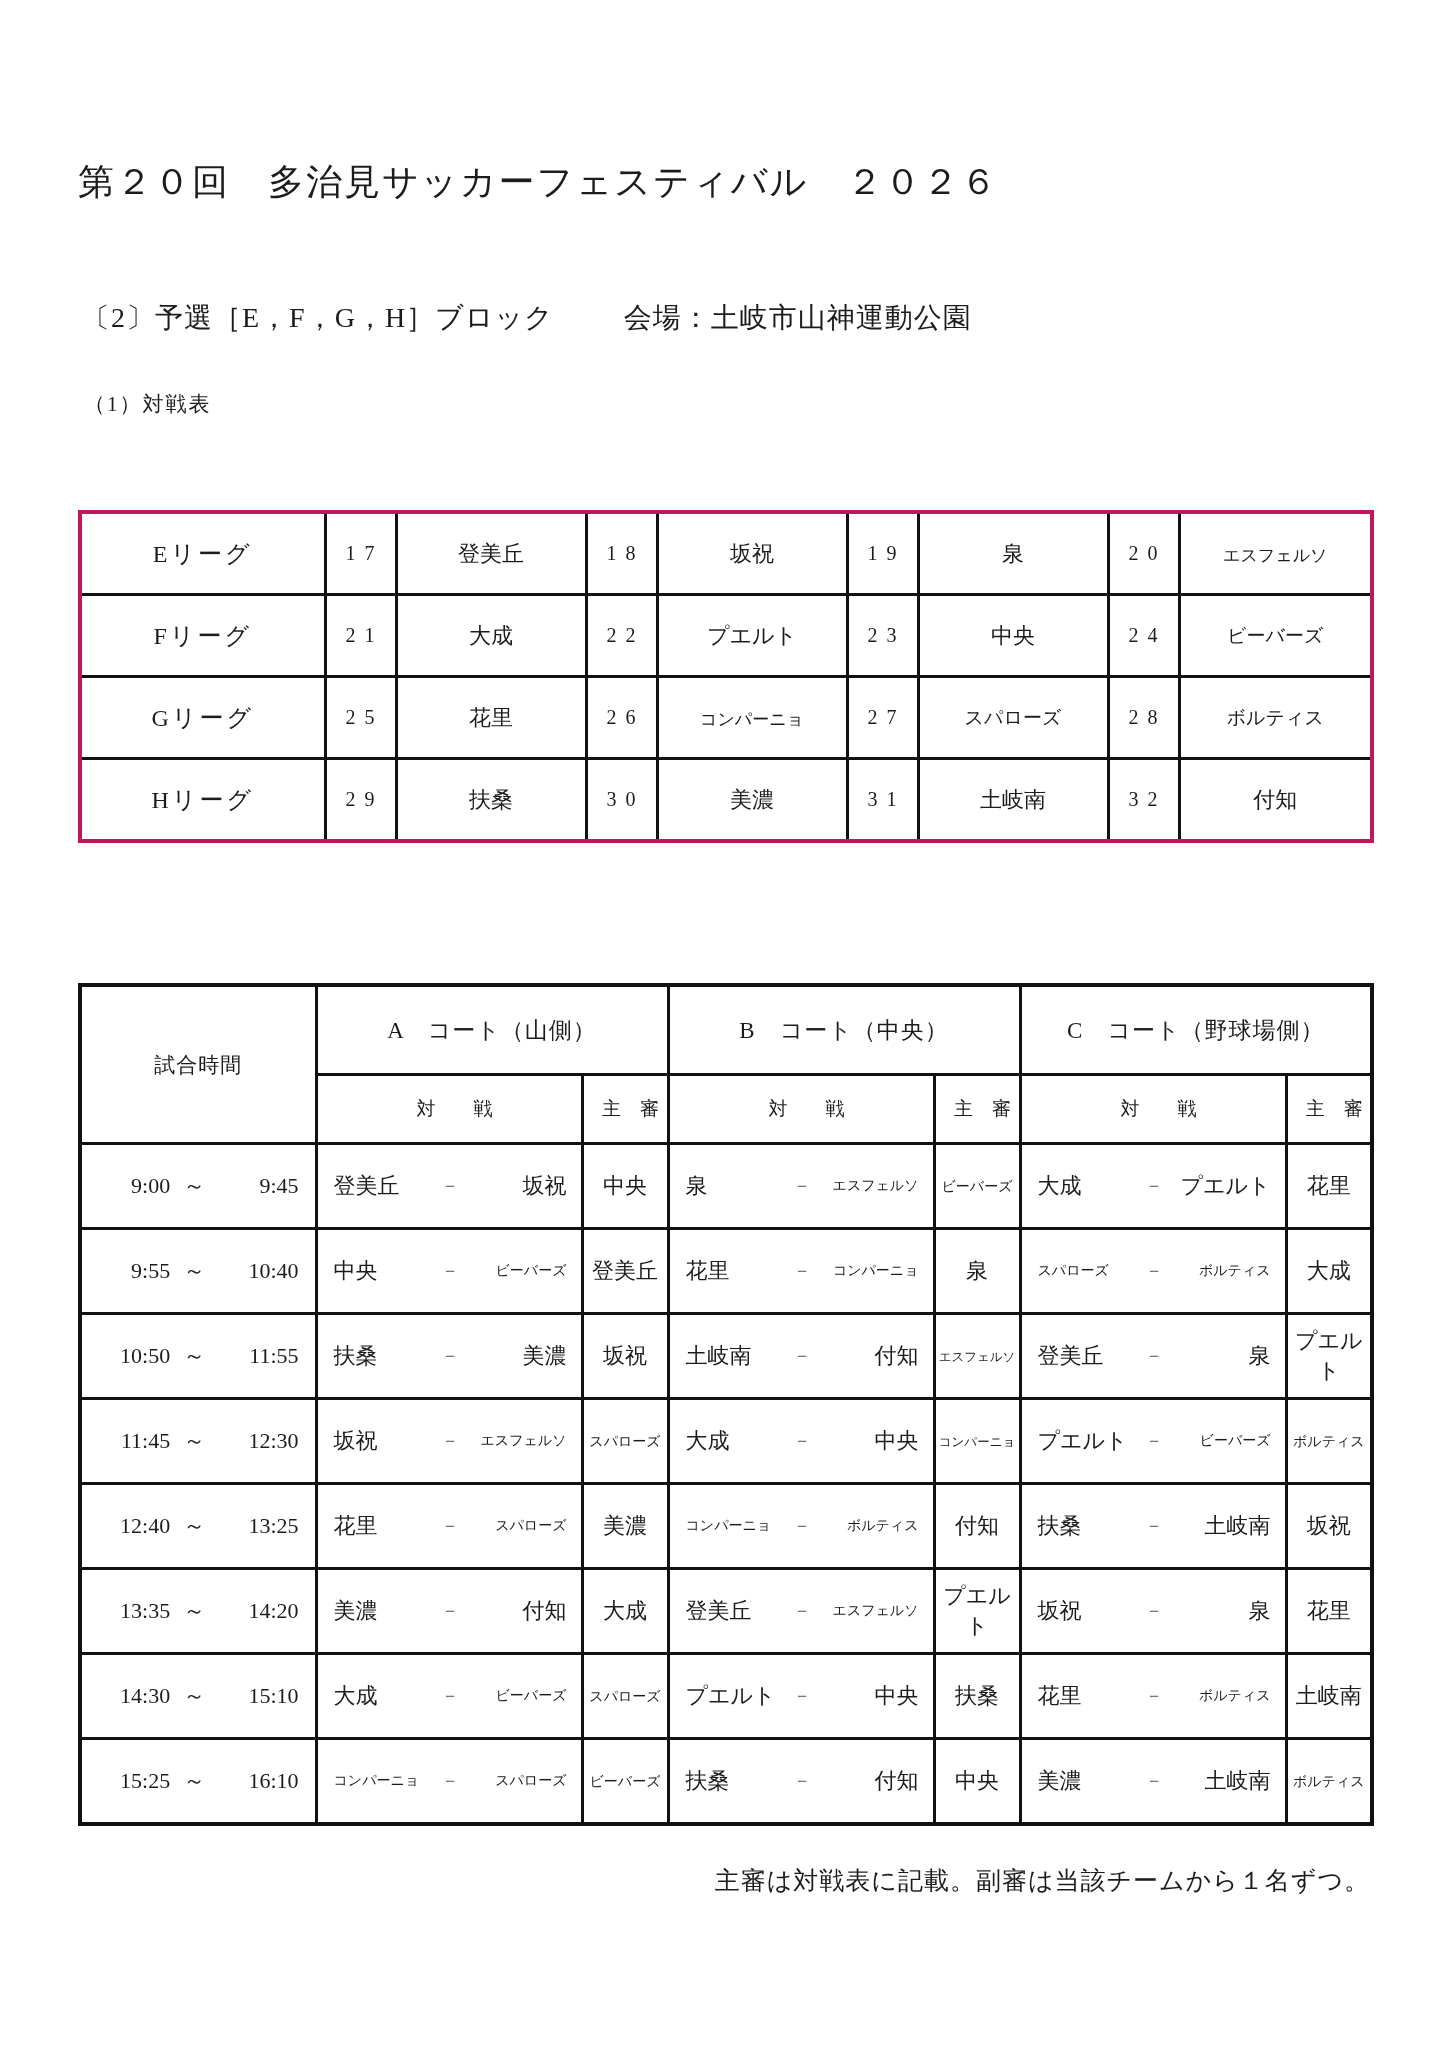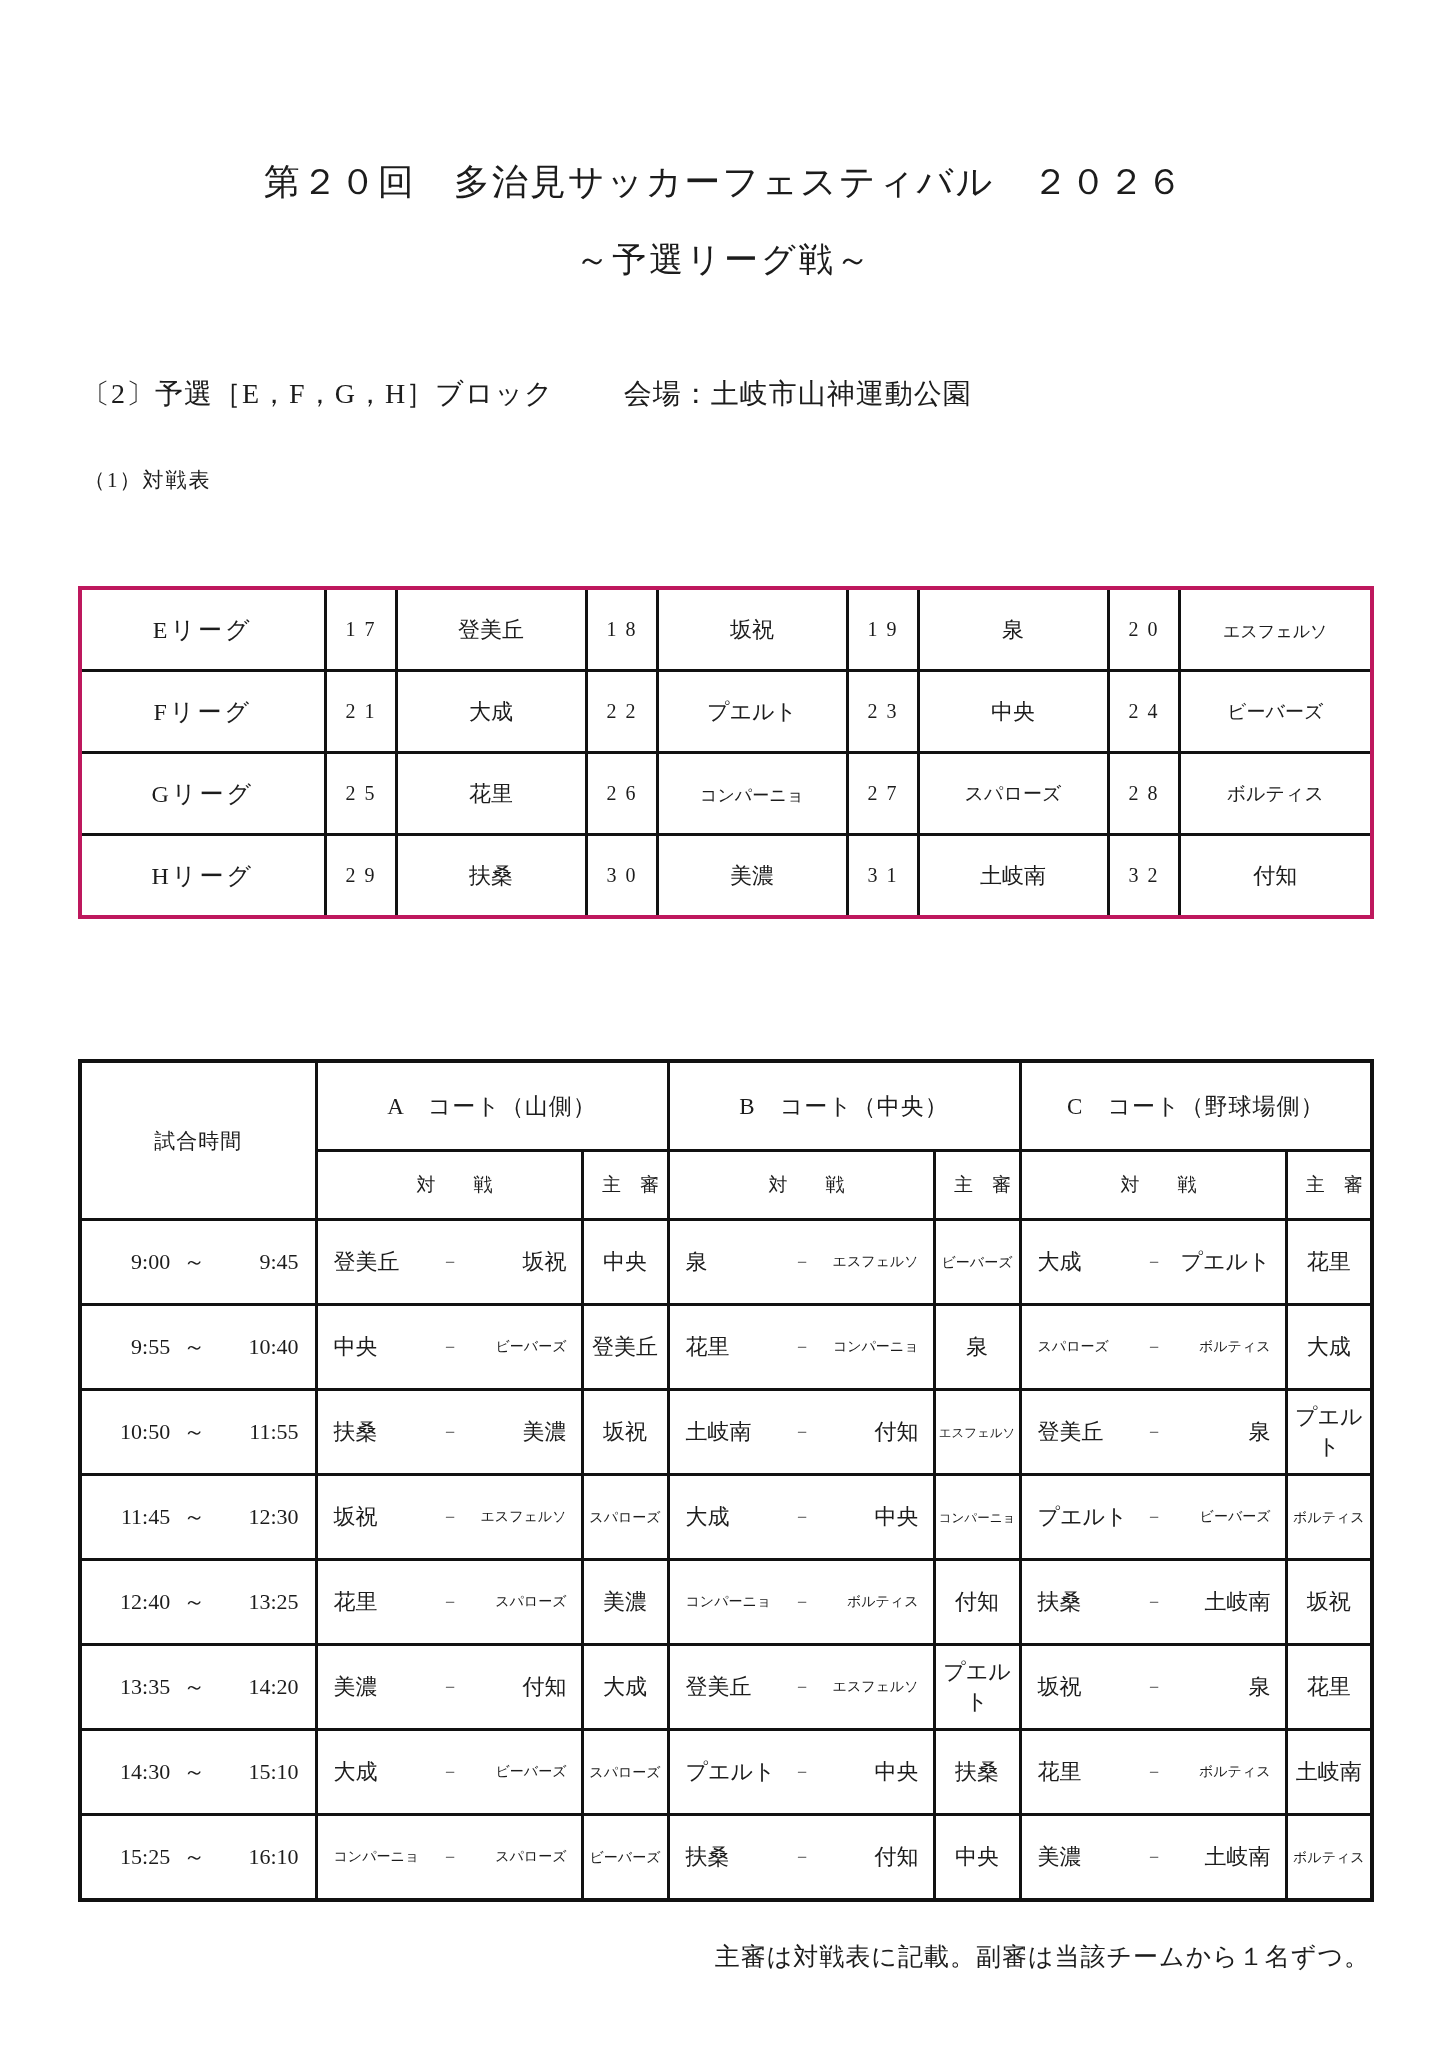--- a/index.html
+++ b/index.html
@@ -9,21 +9,21 @@
     color: #1c1c1c;
     font-family: "Liberation Serif", "DejaVu Serif", serif;
     position: relative;
     overflow: hidden;
   }
   .page { padding: 162px 0 0 78px; width: 1292px; }
 
   .title {
     margin: 0; font-weight: normal;
     font-size: 36px; line-height: 40px;
-    text-align: center; letter-spacing: 2px;
+    letter-spacing: 2px;
   }
   .subtitle {
     margin-top: 40px; font-size: 34px; line-height: 36px;
     text-align: center; letter-spacing: 3px;
   }
   .block-line {
     margin-top: 100px; font-size: 28px; line-height: 32px;
     padding-left: 4px; letter-spacing: 1px;
   }
   .block-line .venue { margin-left: 62px; }
@@ -75,21 +75,20 @@
     margin-top: 40px; font-size: 25px; line-height: 30px;
     text-align: right; letter-spacing: 1px;
   }
 </style>
 </head>
 <body>
 
 <div class="page">
 
   <h1 class="title">第２０回　多治見サッカーフェスティバル　２０２６</h1>
-  <div class="subtitle">～予選リーグ戦～</div>
 
   <div class="block-line">
     <span>〔2〕予選［E，F，G，H］ブロック</span>
     <span class="venue">会場：土岐市山神運動公園</span>
   </div>
 
   <div class="section-label">（1）対戦表</div>
 
   <table class="t1">
     <colgroup>

